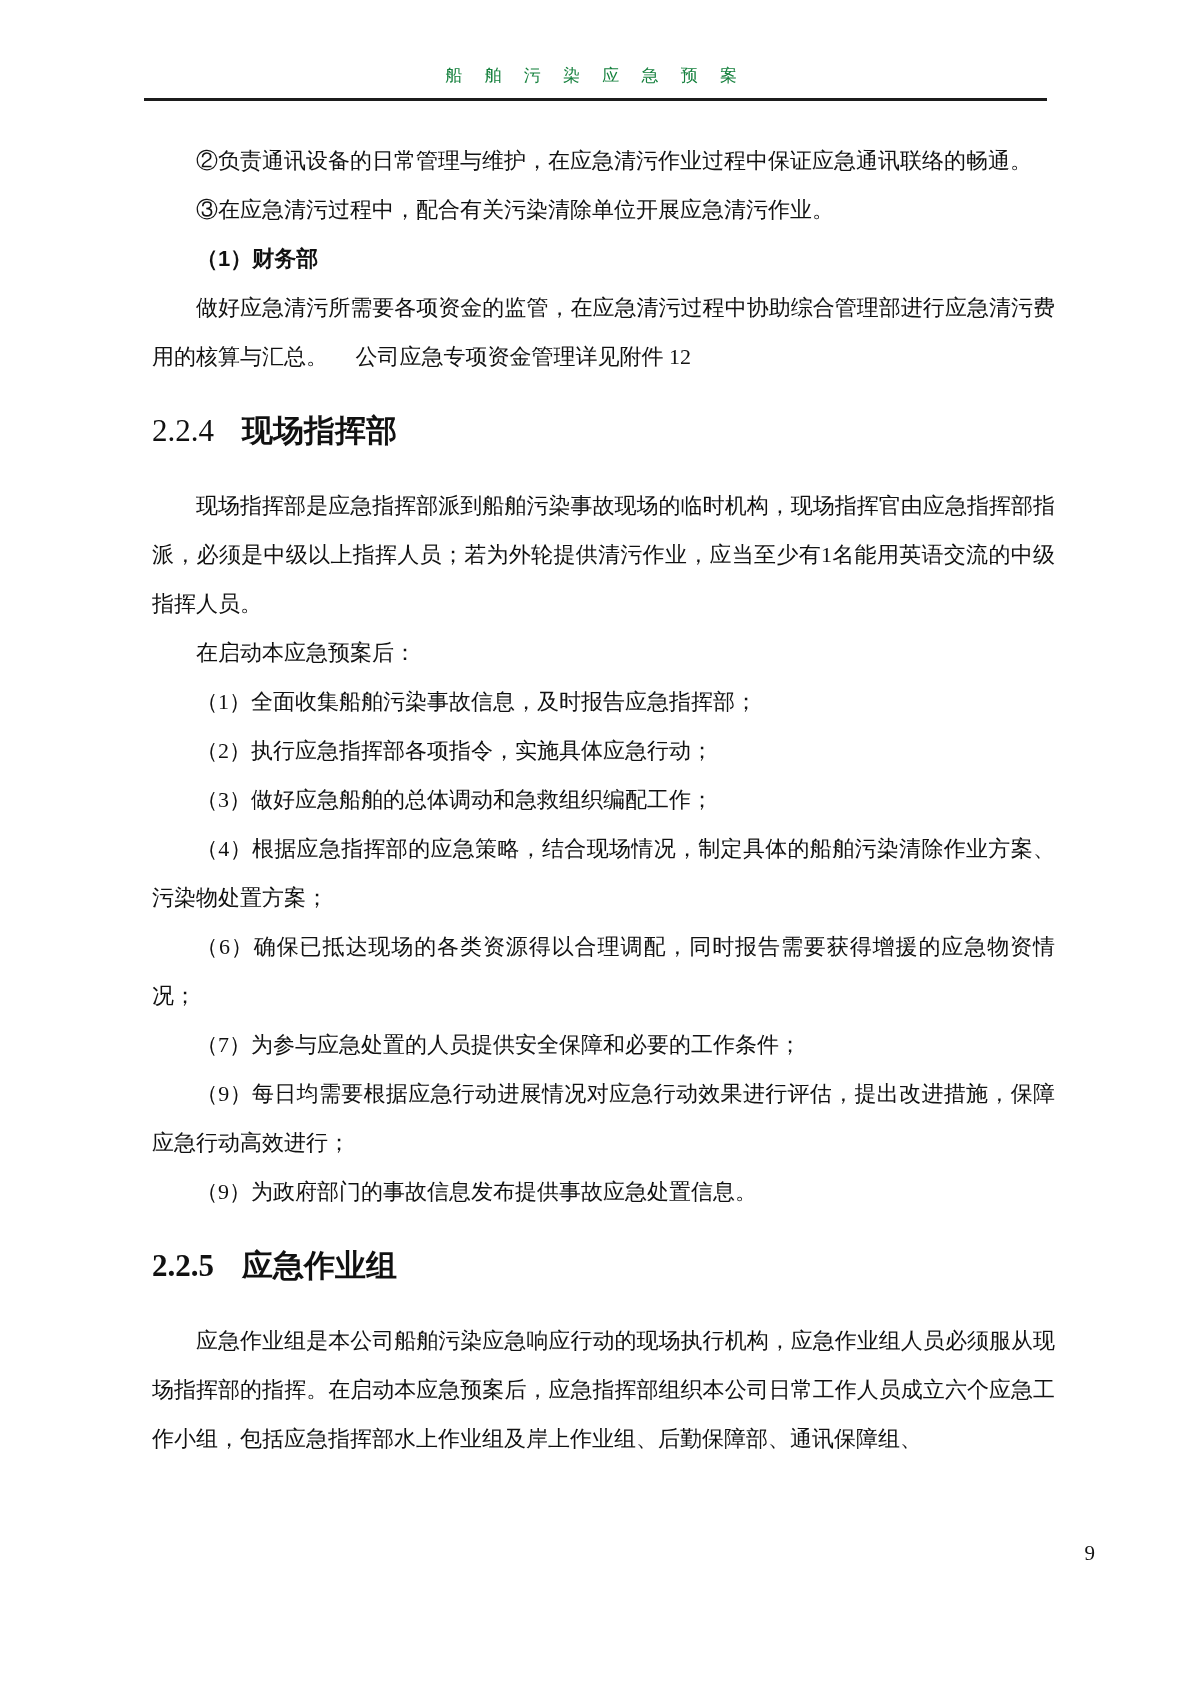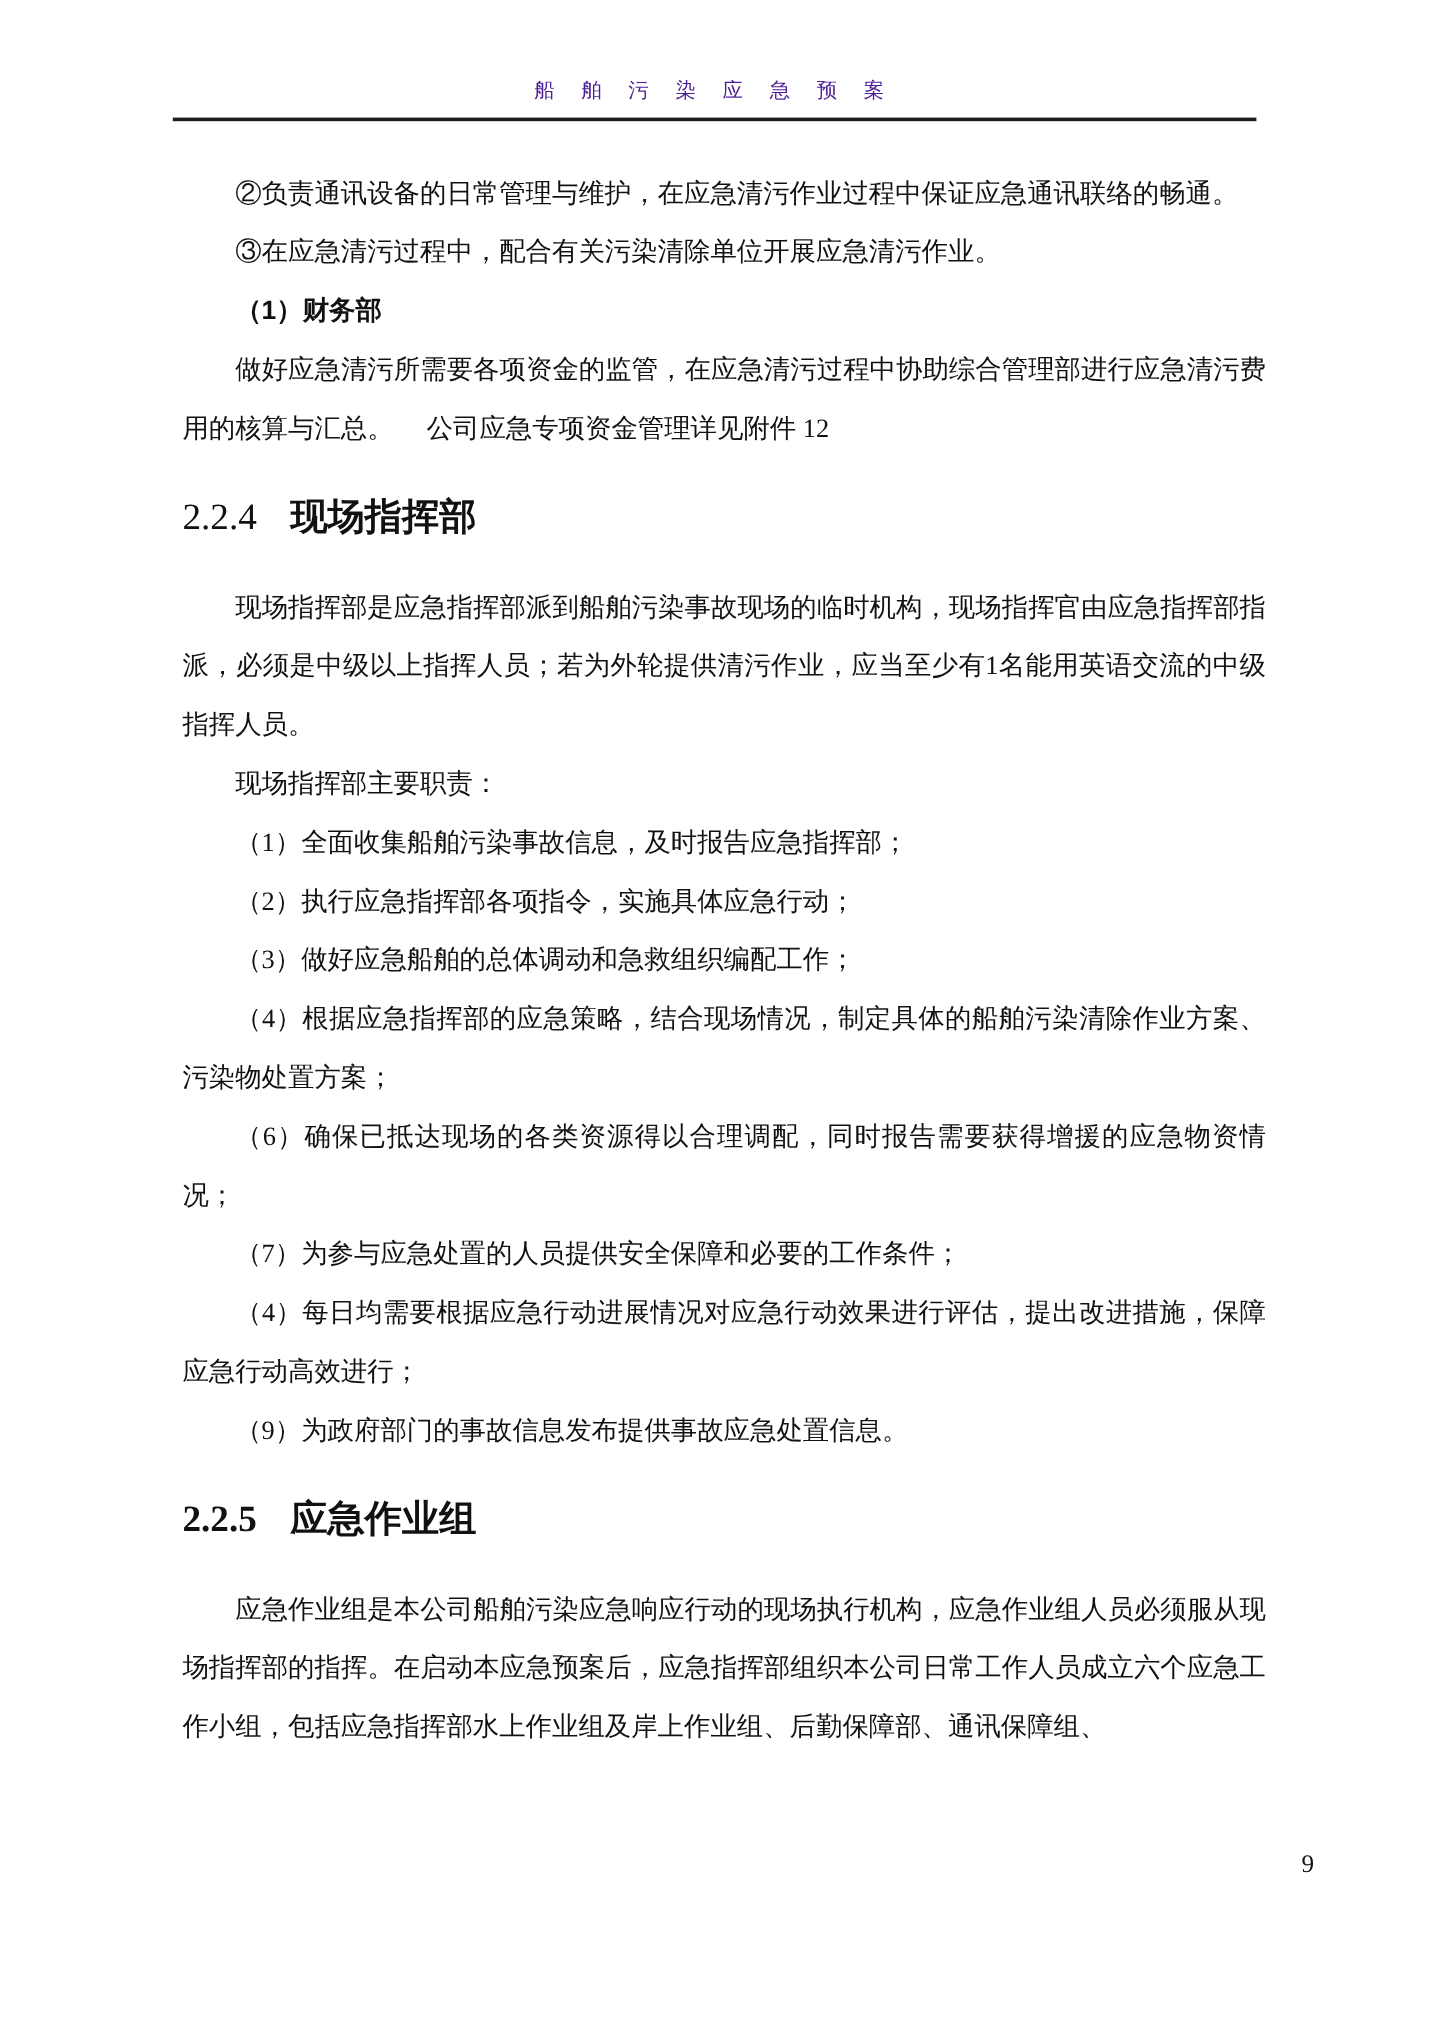--- a/index.html
+++ b/index.html
@@ -21,21 +21,21 @@
     top: 64px;
     width: 903px;
     text-align: center;
     border-bottom: 3px solid #1c1c1c;
     padding-bottom: 11px;
   }
   .doc-header .header-title {
     font-family: "Liberation Serif", "DejaVu Serif", serif;
     font-size: 17px;
     letter-spacing: 9px;
-    color: #4c1d95;
+    color: #15803d;
     white-space: nowrap;
   }
   .doc-content {
     position: absolute;
     left: 152px;
     top: 136px;
     width: 903px;
     font-family: "Liberation Serif", "DejaVu Serif", serif;
     font-size: 22px;
     line-height: 49px;
@@ -98,29 +98,29 @@
 
     <p>做好应急清污所需要各项资金的监管，在应急清污过程中协助综合管理部进行应急清污费用的核算与汇总。　 公司应急专项资金管理详见附件 12</p>
 
     <div class="section">
       <span class="sec-num">2.2.4</span>
       <span class="sec-title">现场指挥部</span>
     </div>
 
     <p>现场指挥部是应急指挥部派到船舶污染事故现场的临时机构，现场指挥官由应急指挥部指派，必须是中级以上指挥人员；若为外轮提供清污作业，应当至少有1名能用英语交流的中级指挥人员。</p>
 
-    <p>现场指挥部主要职责：</p>
+    <p>在启动本应急预案后：</p>
 
     <p>（1）全面收集船舶污染事故信息，及时报告应急指挥部；</p>
     <p>（2）执行应急指挥部各项指令，实施具体应急行动；</p>
     <p>（3）做好应急船舶的总体调动和急救组织编配工作；</p>
     <p>（4）根据应急指挥部的应急策略，结合现场情况，制定具体的船舶污染清除作业方案、污染物处置方案；</p>
     <p>（6）确保已抵达现场的各类资源得以合理调配，同时报告需要获得增援的应急物资情况；</p>
     <p>（7）为参与应急处置的人员提供安全保障和必要的工作条件；</p>
-    <p>（4）每日均需要根据应急行动进展情况对应急行动效果进行评估，提出改进措施，保障应急行动高效进行；</p>
+    <p>（9）每日均需要根据应急行动进展情况对应急行动效果进行评估，提出改进措施，保障应急行动高效进行；</p>
     <p>（9）为政府部门的事故信息发布提供事故应急处置信息。</p>
 
     <div class="section">
       <span class="sec-num bold">2.2.5</span>
       <span class="sec-title">应急作业组</span>
     </div>
 
     <p>应急作业组是本公司船舶污染应急响应行动的现场执行机构，应急作业组人员必须服从现场指挥部的指挥。在启动本应急预案后，应急指挥部组织本公司日常工作人员成立六个应急工作小组，包括应急指挥部水上作业组及岸上作业组、后勤保障部、通讯保障组、</p>
 
   </div>

